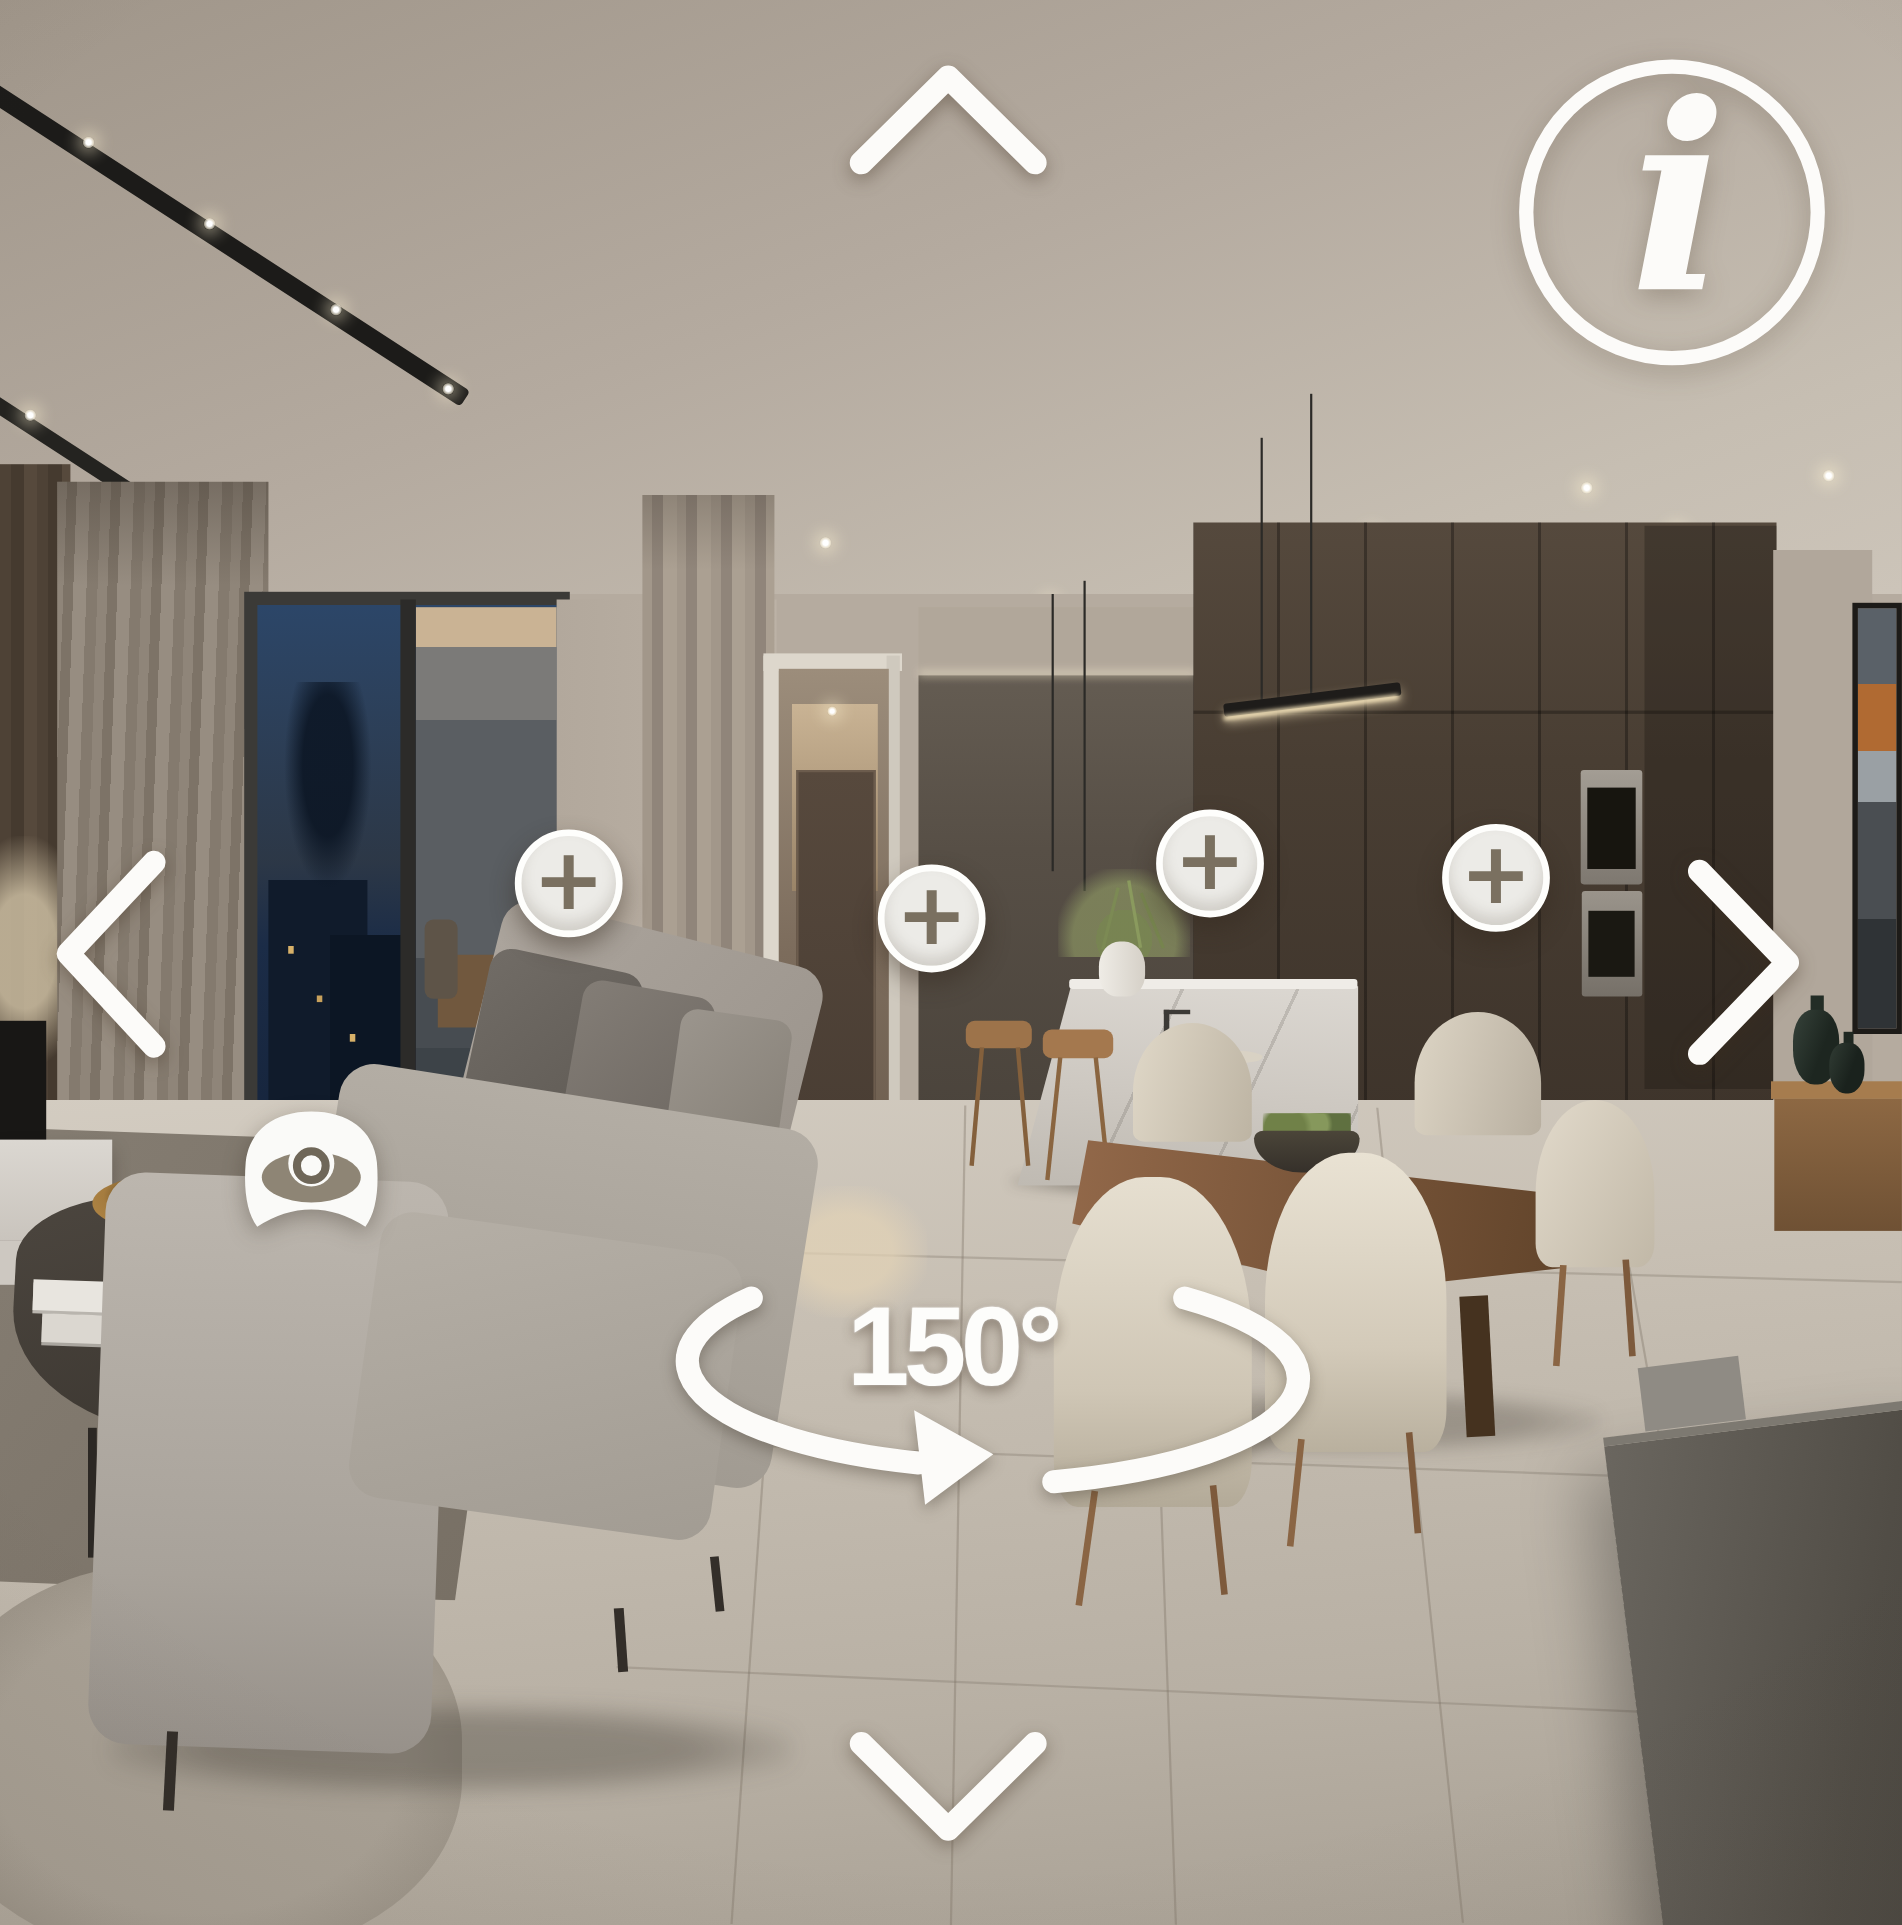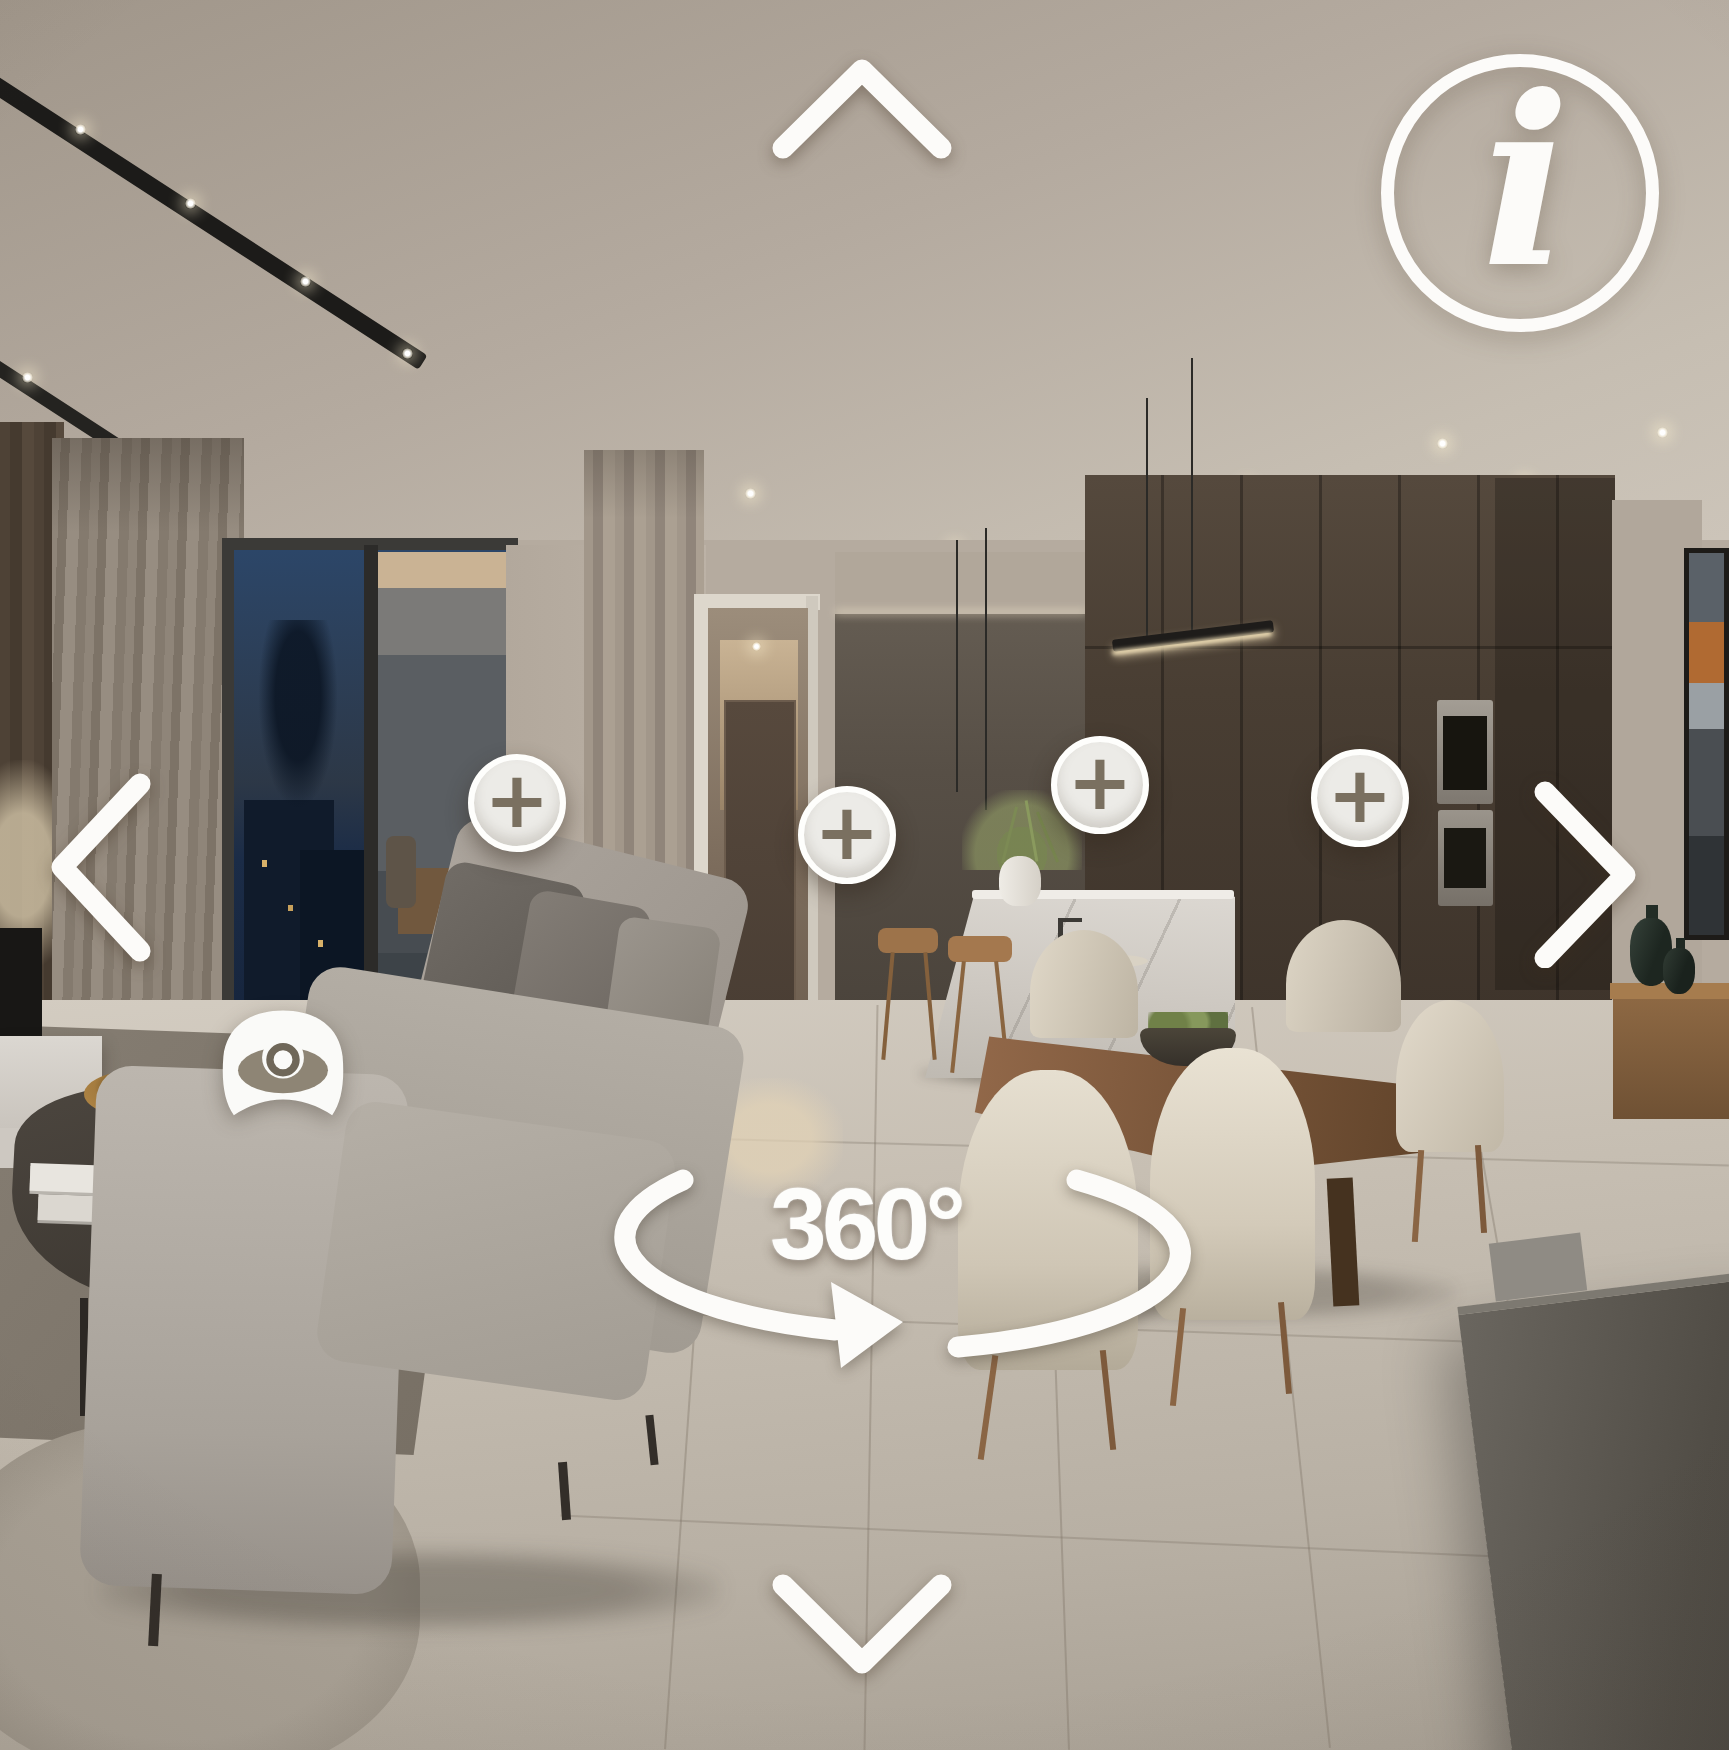--- a/index.html
+++ b/index.html
@@ -242,16 +242,16 @@
       <circle cx="65" cy="51" r="12.5" fill="none" stroke="#6f6759" stroke-width="7"></circle>
     </svg>
   </div>
 
   <div>
     <svg id="rot-arrow" width="690" height="270" viewBox="0 0 690 270">
       <path d="M148,50 A300,97 0 0 0 300,200"></path>
       <path d="M542,50 A300,97 0 0 1 423,217"></path>
       <polygon points="296,152 306,238 368,192"></polygon>
     </svg>
-    <div id="rot-label">360°</div>
+    <div id="rot-label">150°</div>
   </div>
 
 </div>
 
 </body></html>

